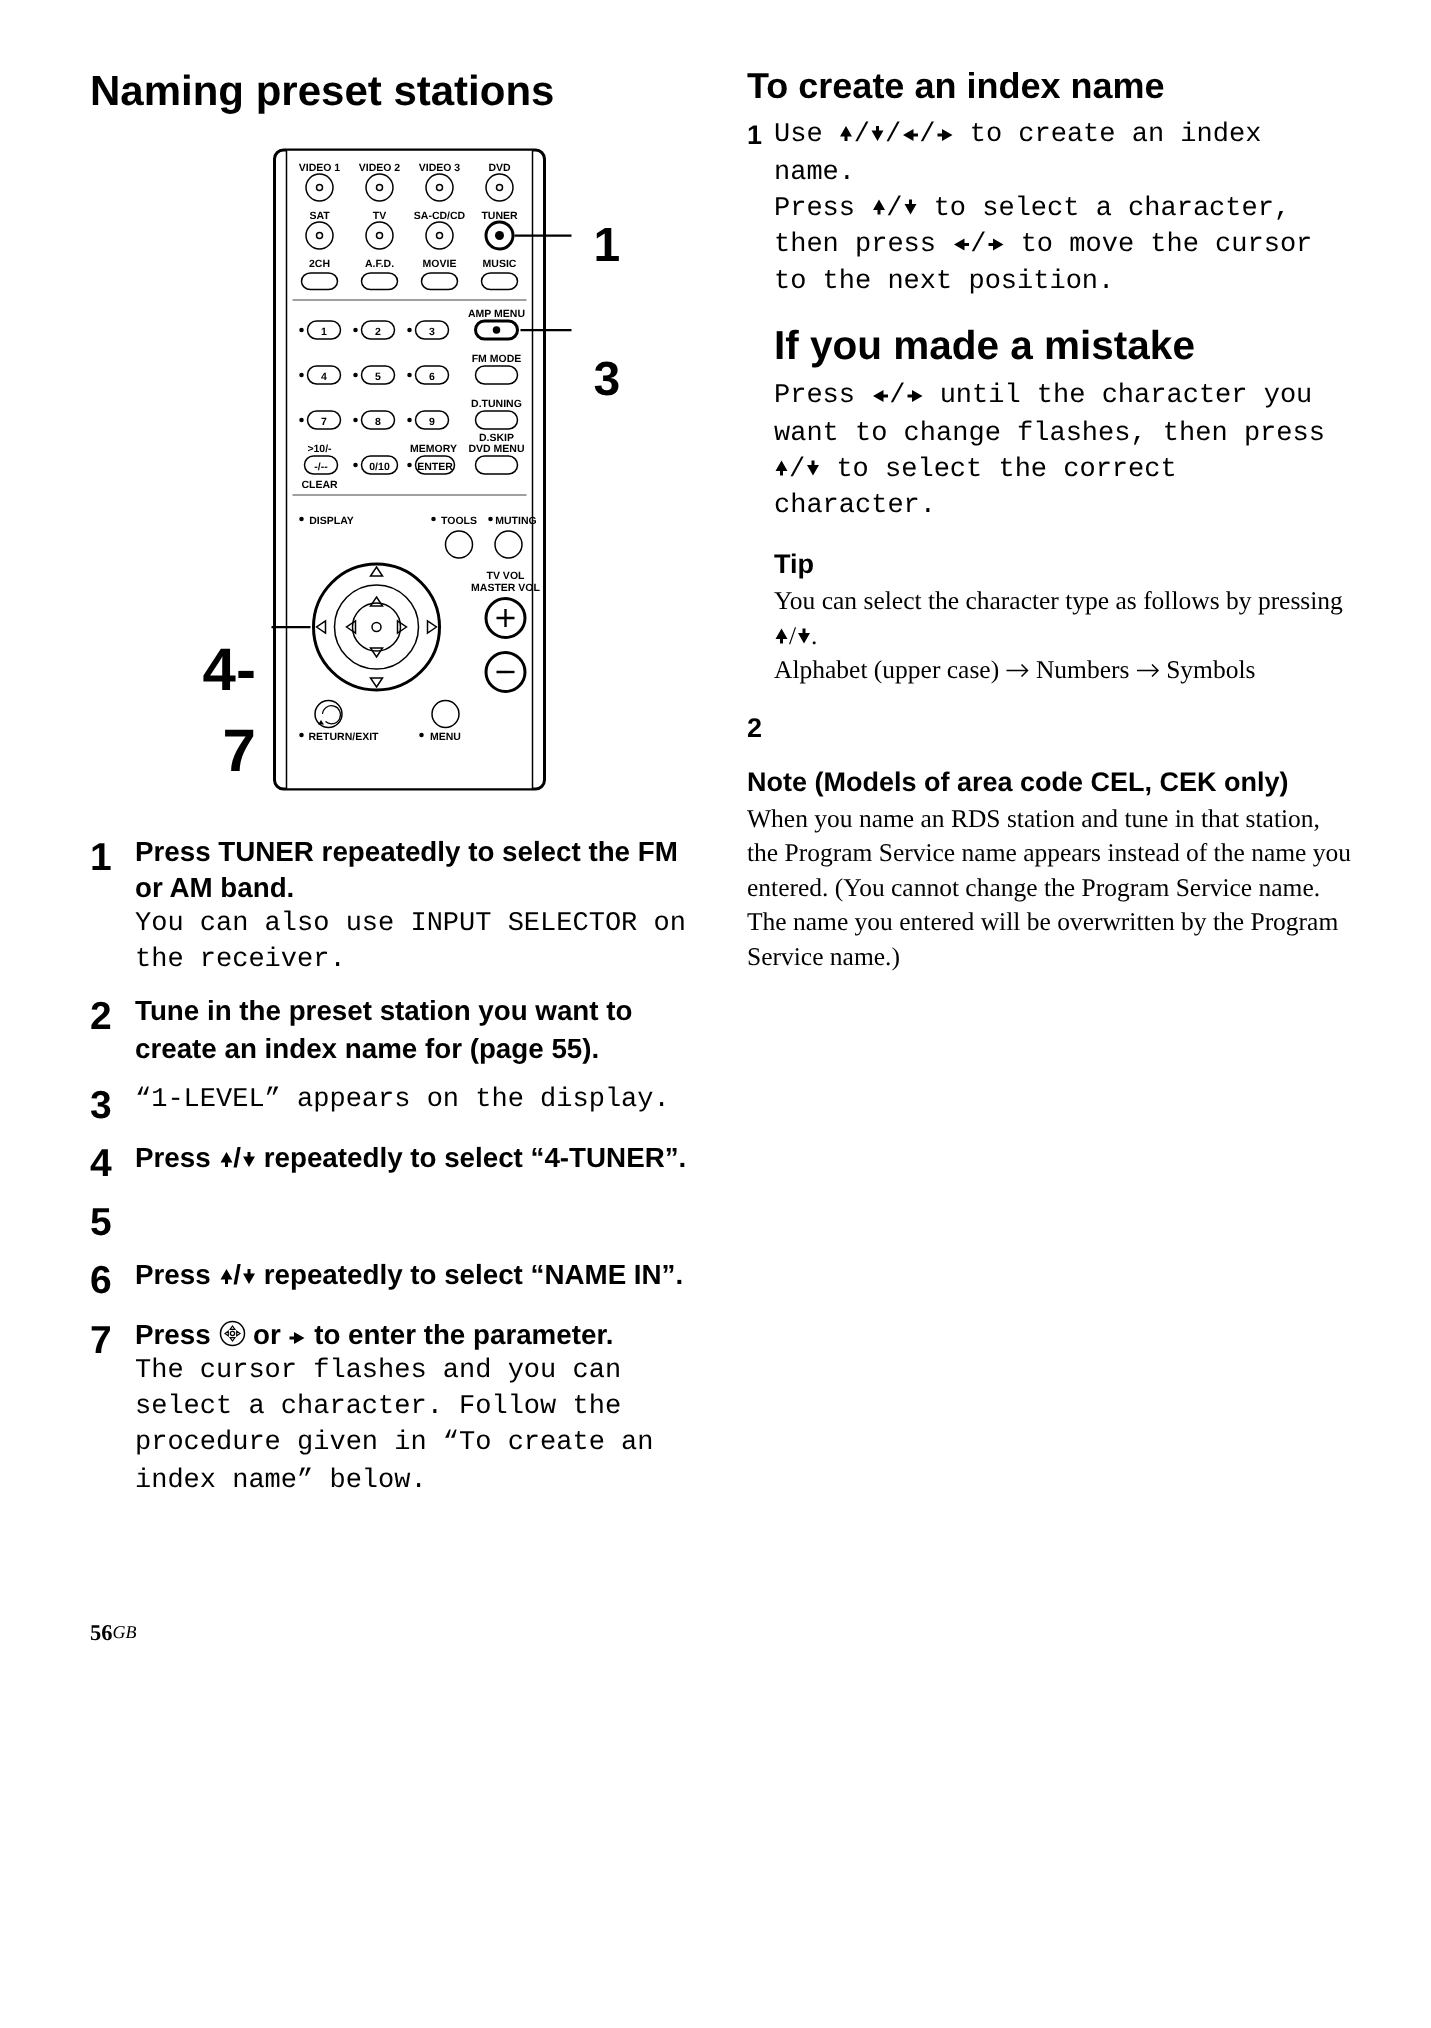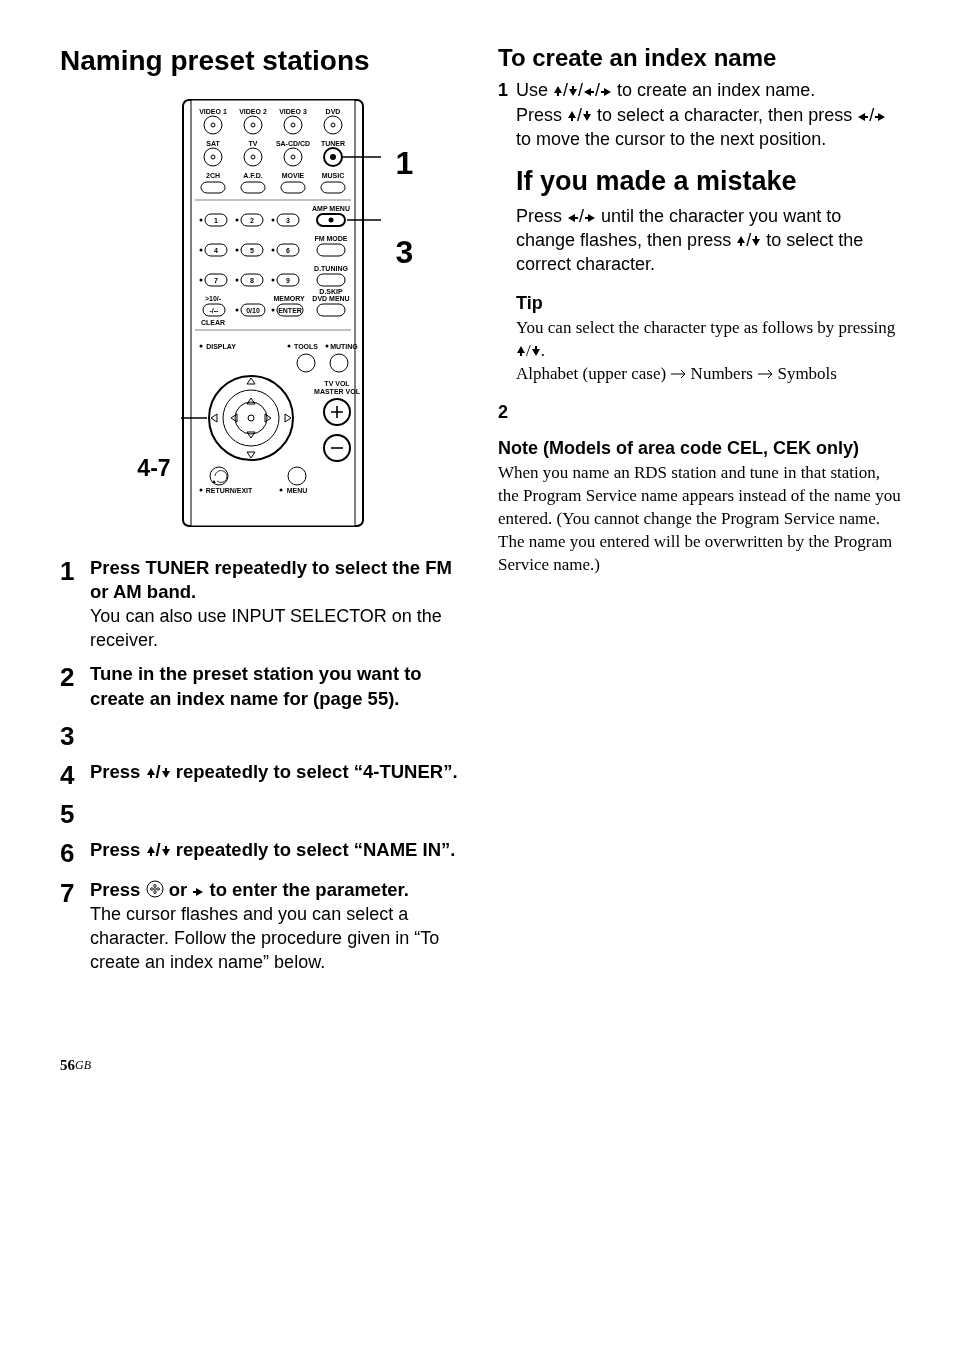--- a/index.html
+++ b/index.html
@@ -70,21 +70,21 @@
     min-width: 18px;
     flex:none;
   }
   .step-head {
     font-family: Arial, Helvetica, sans-serif;
     font-weight: bold;
     font-size: 18.5px;
     line-height: 1.3;
   }
   .step-body, .para {
-    font-family: Liberation Sans, sans-serif;
+    font-family: Liberation Mono, monospace;
     font-size: 18px;
   }
   .small-para {
     font-family: "Times New Roman", Times, serif;
     font-size: 17px;
   }
   .inline-icon { display:inline-block; vertical-align: -2px; }
   .page-num {
     font-family: Liberation Serif, serif;
     font-weight: bold;
@@ -131,21 +131,21 @@
       <path d="M1 6 L15 6 M11 2 L15 6 L11 10" stroke="#000" stroke-width="1" fill="none"></path>
     </g>
   </defs>
 </svg>
 
 <div class="columns">
   <div class="col-left">
     <h1 class="main-title">Naming preset stations</h1>
 
     <div class="remote-wrap">
-      <div style="font-family:Arial,Helvetica,sans-serif;font-weight:900;font-size:23px;flex:none;width:54px;text-align:right;align-self:flex-end;margin-bottom:44px">4-7</div>
+      <div style="font-family:Arial,Helvetica,sans-serif;font-weight:900;font-size:40px;flex:none;width:54px;text-align:right;align-self:flex-end;">4-7</div>
       <svg class="remote-svg" width="205" height="430" viewBox="0 0 205 430">
         <rect x="2" y="2" width="180" height="426" rx="6" fill="#fff" stroke="#000" stroke-width="2"></rect>
         <rect x="10" y="2" width="164" height="426" fill="#fff" stroke="#000" stroke-width="1"></rect>
 
         <g font-family="Arial" font-size="7" font-weight="bold" text-anchor="middle">
           <g>
             <text x="32" y="16">VIDEO 1</text>
               <circle cx="32" cy="27" r="9" fill="none" stroke="#000"></circle>
               <circle cx="32" cy="27" r="2" fill="none" stroke="#000"></circle>
             <text x="72" y="16">VIDEO 2</text>
@@ -299,20 +299,21 @@
     </div>
     <div class="step">
       <div class="step-num">2</div>
       <div>
           <div class="step-head">Tune in the preset station you want to create an index name for (page 55).</div>
         </div>
     </div>
     <div class="step">
       <div class="step-num">3</div>
       <div>
+        <div class="step-body">“1-LEVEL” appears on the display.</div>
       </div>
     </div>
     <div class="step">
       <div class="step-num">4</div>
       <div>
         <div class="step-head">
           <span>Press </span><svg class="arrow" width="10" height="12">
               <use href="#arrow-up"></use>
             </svg>/<svg class="arrow" width="10" height="12">
               <use href="#arrow-down"></use>

